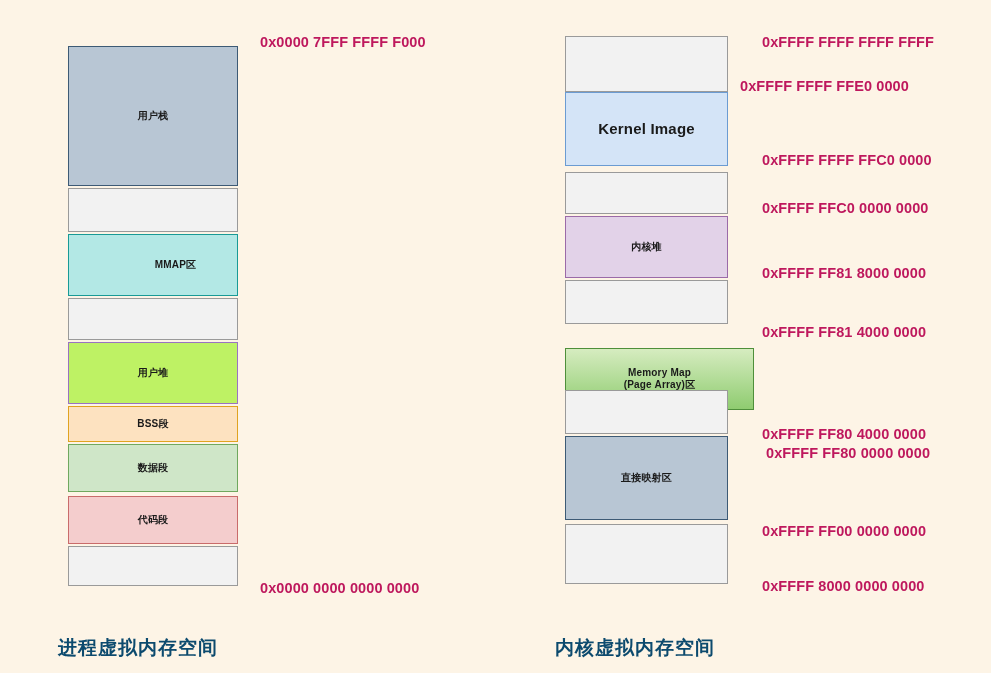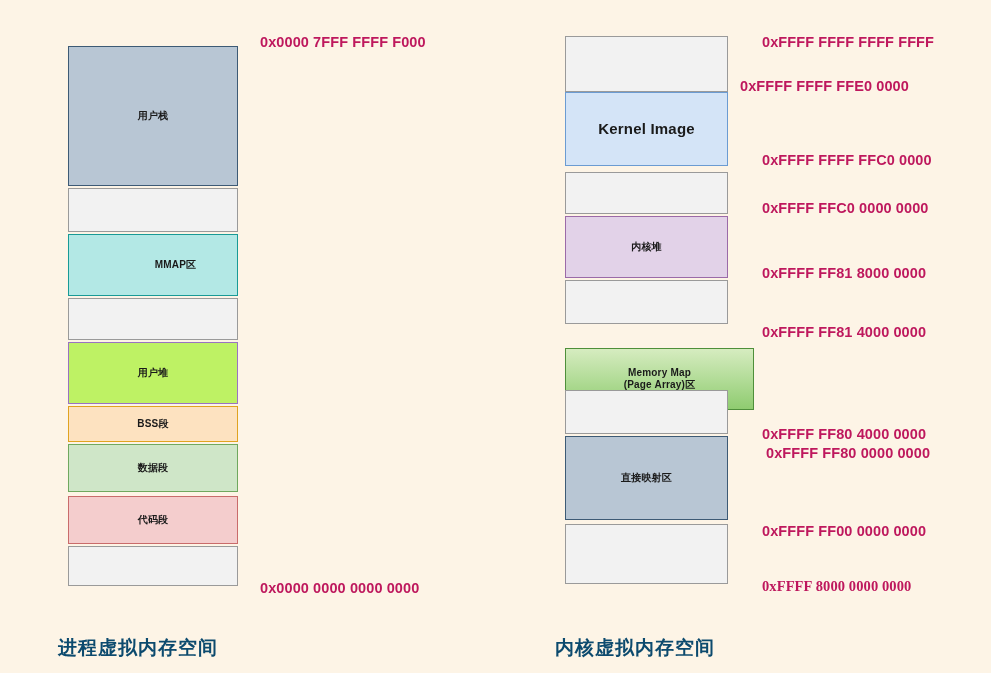--- a/index.html
+++ b/index.html
@@ -125,17 +125,17 @@
 
   <div class="addr" style="left:762px; top:34px;">0xFFFF FFFF FFFF FFFF</div>
   <div class="addr" style="left:740px; top:78px;">0xFFFF FFFF FFE0 0000</div>
   <div class="addr" style="left:762px; top:152px;">0xFFFF FFFF FFC0 0000</div>
   <div class="addr" style="left:762px; top:200px;">0xFFFF FFC0 0000 0000</div>
   <div class="addr" style="left:762px; top:265px;">0xFFFF FF81 8000 0000</div>
   <div class="addr" style="left:762px; top:324px;">0xFFFF FF81 4000 0000</div>
   <div class="addr" style="left:762px; top:382px;margin-top:44px;">0xFFFF FF80 4000 0000</div>
   <div class="addr" style="left:766px; top:433px;margin-top:12px;">0xFFFF FF80 0000 0000</div>
   <div class="addr" style="left:762px; top:523px;">0xFFFF FF00 0000 0000</div>
-  <div class="addr" style="left:762px; top:578px;font-family:Liberation Serif, serif;">0xFFFF 8000 0000 0000</div>
+  <div class="addr" style="left:762px; top:578px;">0xFFFF 8000 0000 0000</div>
 
   <div class="caption" style="left:555px; top:635px;">内核虚拟内存空间</div>
 
 </div>
 
 </body></html>

